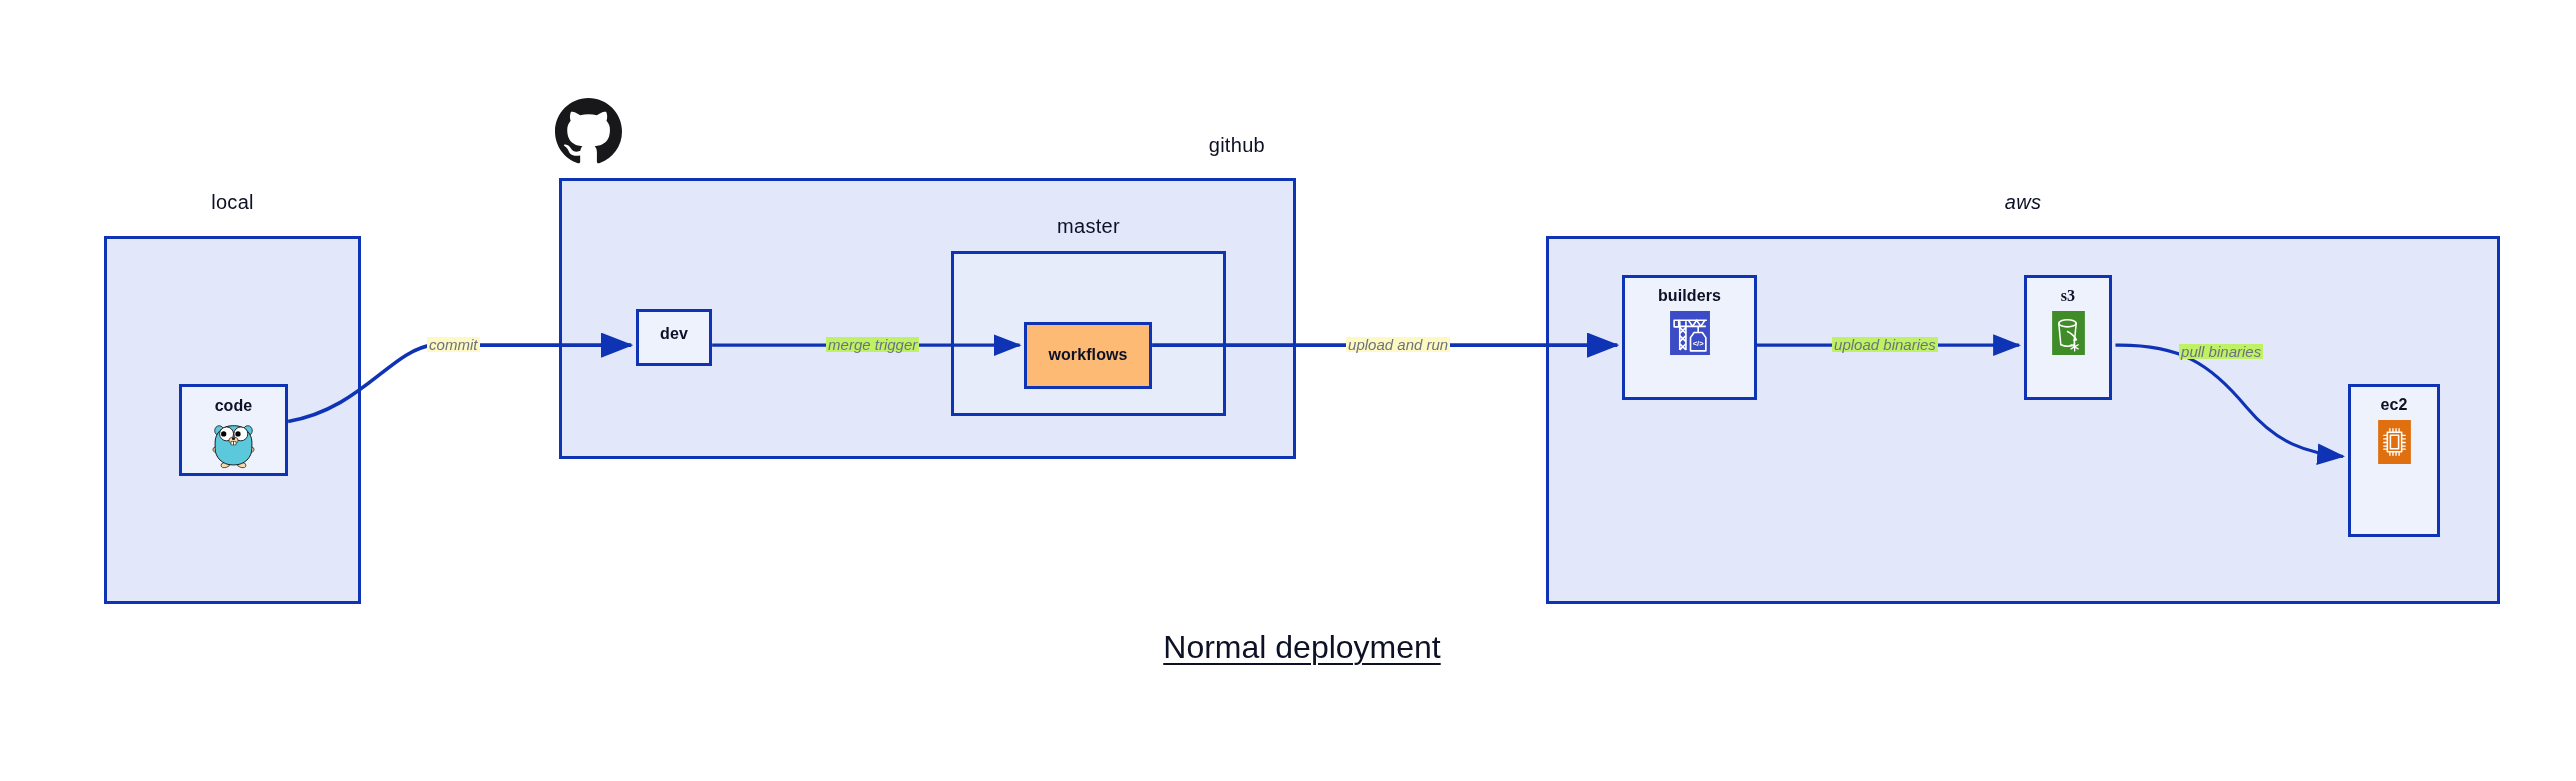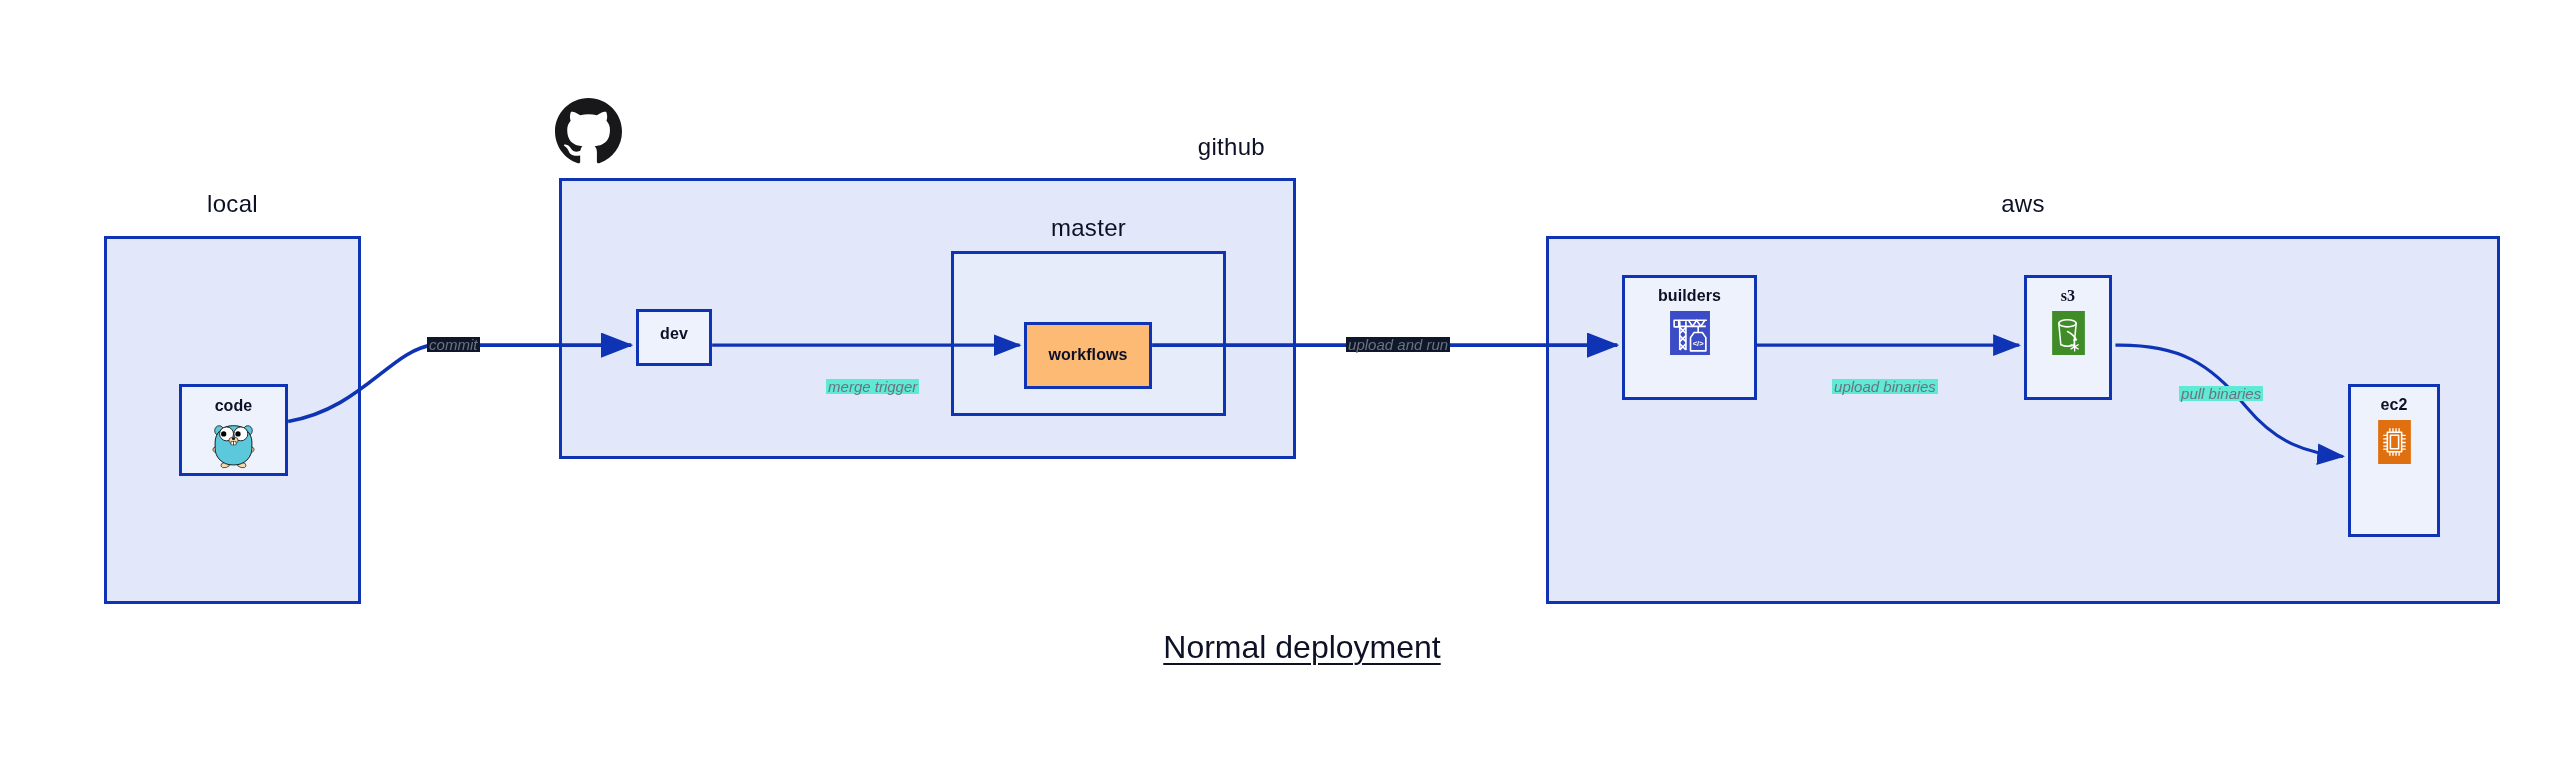--- a/index.html
+++ b/index.html
@@ -21,21 +21,21 @@
   
   .container-box {
     position: absolute;
     box-sizing: border-box;
     background: #e2e8fa;
     border: 3.6px solid #0f33b5;
   }
   .container-label {
     position: absolute;
     color: #0d1126;
-    font-size: 24px;
+    font-size: 20px;
     font-weight: 400;
     letter-spacing: 0.3px;
     white-space: nowrap;
     line-height: 1;
   }
   
   .sub-container {
     position: absolute;
     box-sizing: border-box;
     background: #e7ecfb;
@@ -72,24 +72,24 @@
     height: 781px;
     pointer-events: none;
   }
   .edge-label {
     position: absolute;
     color: #6d7280;
     font-size: 15px;
     font-style: italic;
     white-space: nowrap;
     line-height: 1;
-    background: #0f172a;
+    background: #fef9c3;
     padding: 0 2.1px;
   }
-  .edge-label.on-panel { background: #5eead4; margin-top: 42px; }
+  .edge-label.on-panel { background: #bef264; }
   
   #figure-title {
     position: absolute;
     left: 0;
     top: 631px;
     width: 2604px;
     text-align: center;
     color: #0d1126;
     font-size: 32px;
     font-weight: 400;
@@ -165,21 +165,21 @@
     <span class="node-label" style="margin-top:14.4px;">dev</span>
   </div>
 
   <div class="container-label" style="left:951px; top:216px; width:275px; text-align:center;">master</div>
   <div class="sub-container" style="left:951px; top:251px; width:275px; height:165px;"></div>
 
   <div class="node-box white-fill" style="left:1024px; top:322px; width:128px; height:67px;">
     <span class="node-label" style="margin-top:21.6px;">workflows</span>
   </div>
 
-  <div class="container-label" style="left:1546px; top:192px; width:954px; text-align:center;">aws</div>
+  <div class="container-label" style="left:1546px; top:192px; width:954px; text-align:center;font-style:italic;">aws</div>
   <div class="container-box" style="left:1546px; top:236px; width:954px; height:368px;"></div>
 
   <div class="node-box" style="left:1622px; top:275px; width:135px; height:125px;">
     <span class="node-label" style="margin-top:10.3px;">builders</span>
     <span class="node-icon" style="margin-top:7.2px;">
       <svg width="40" height="44" viewBox="0 0 78 86">
         <rect x="0" y="0" width="78" height="86" fill="#3c4bc6"></rect>
         <g fill="none" stroke="#ffffff" stroke-width="3.2" stroke-linejoin="round">
 
           <path d="M19 20 L19 76 M31 20 L31 76"></path>

